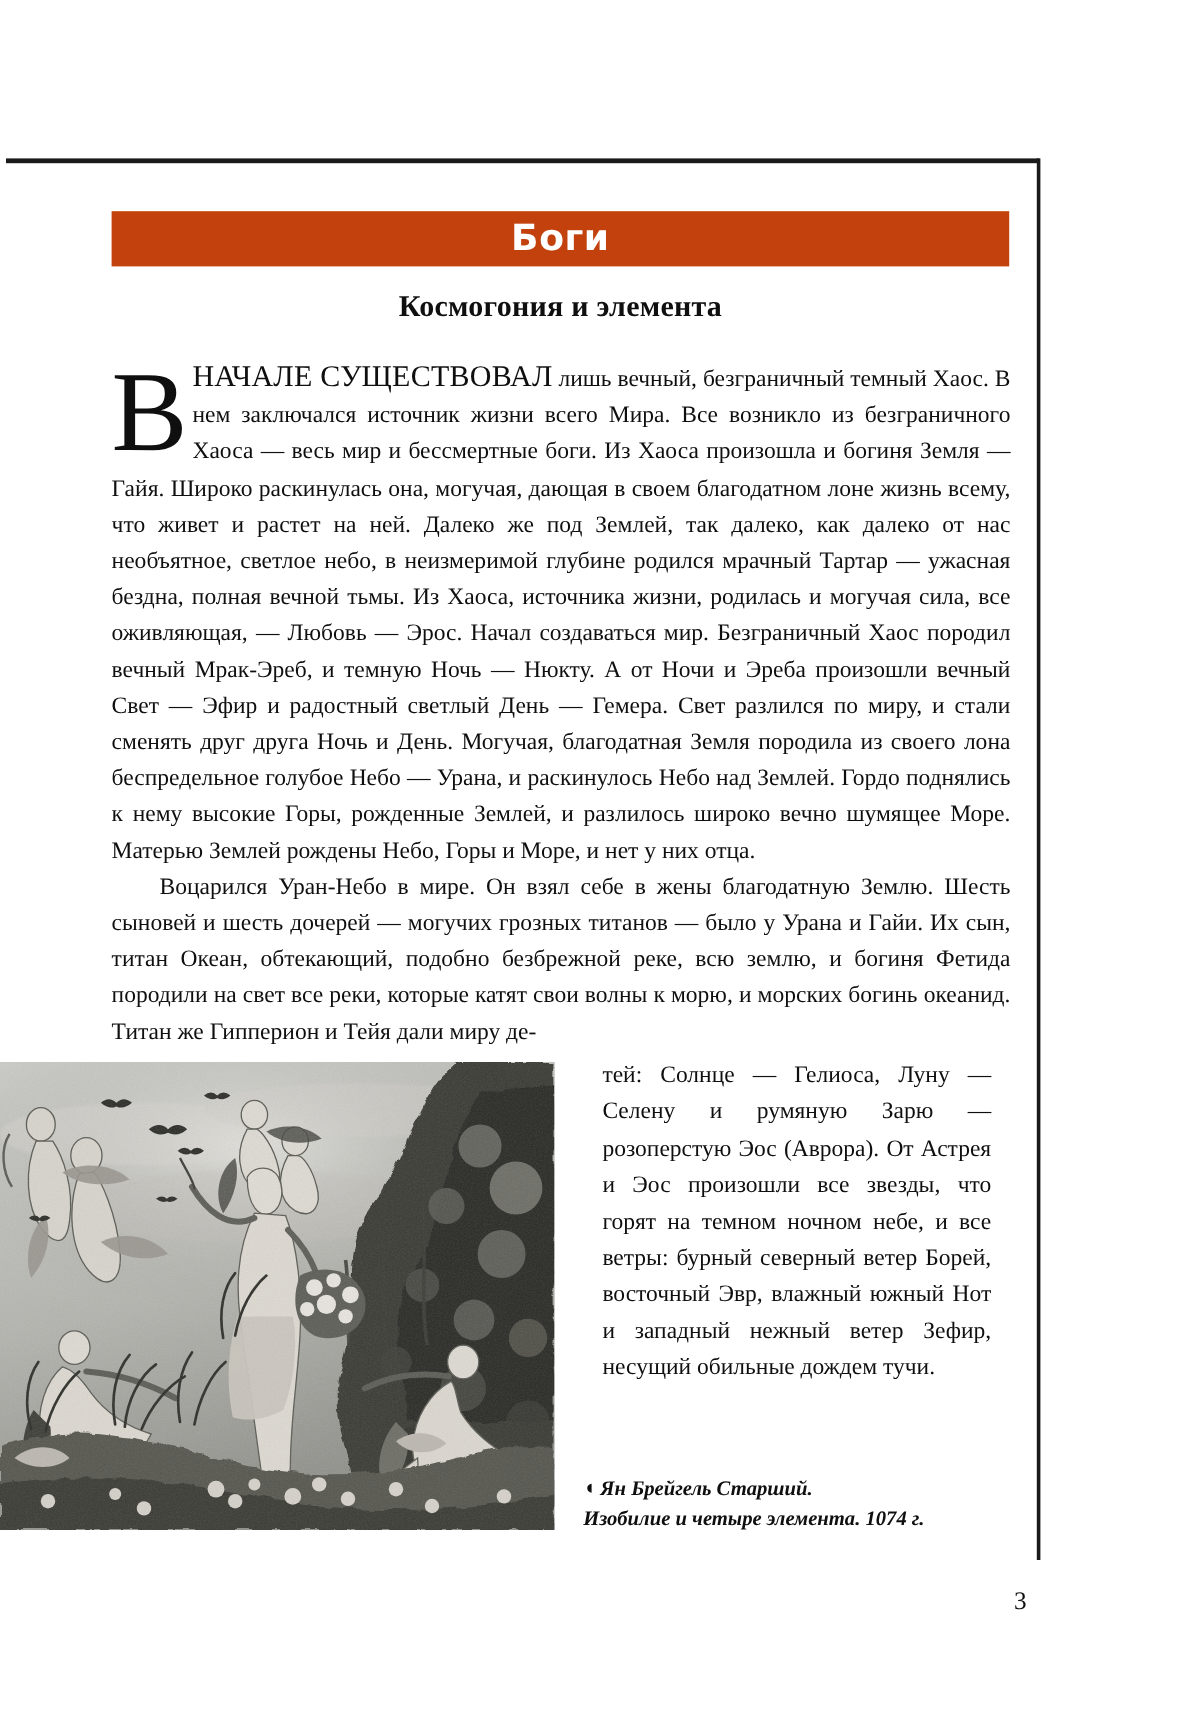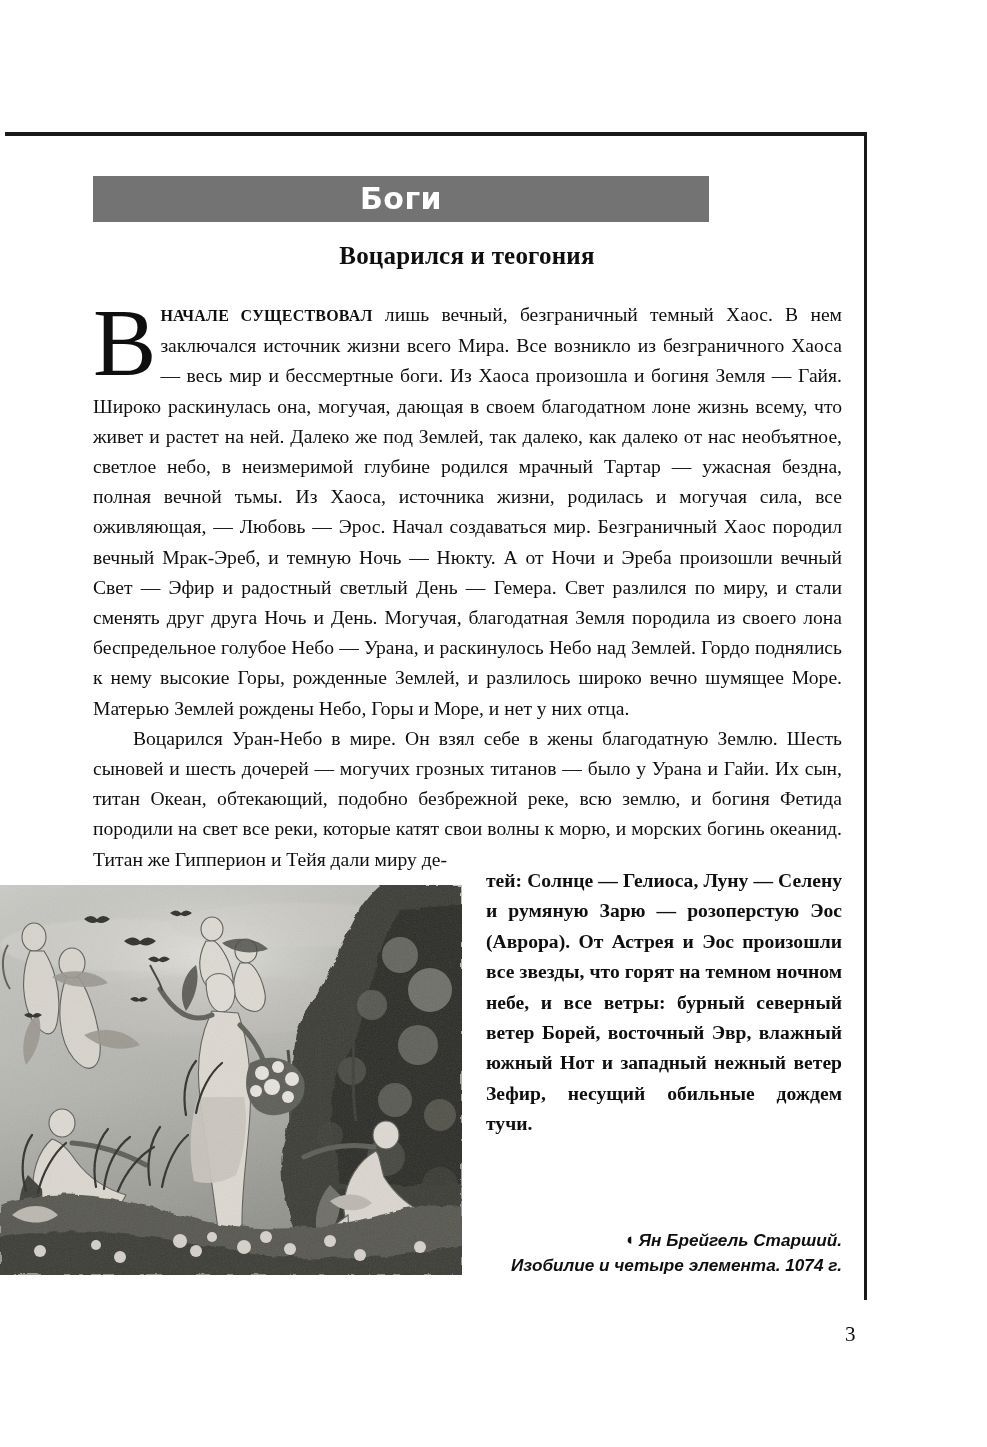--- a/index.html
+++ b/index.html
@@ -37,23 +37,23 @@
     width: 3px;
     height: 1168px;
     background: #1a1a1a;
   }
 
   
   .title-band {
     position: absolute;
     left: 93px;
     top: 176px;
-    width: 616px;
+    width: 748px;
     height: 46px;
-    background: #737373;
+    background: #c2410c;
   }
   .title-band-text {
     position: absolute;
     left: 0;
     right: 0;
     top: 50%;
     transform: translateY(-50%);
     text-align: center;
     color: #ffffff;
     font-family: "DejaVu Sans", sans-serif;
@@ -99,22 +99,22 @@
   .dropcap {
     float: left;
     font-family: "Liberation Serif", serif;
     font-size: 95px;
     line-height: 78px;
     padding: 2px 4px 0 0;
     margin-top: 2px;
     font-weight: 400;
   }
   .smallcaps {
-    font-weight: 700;
-    font-size: 16px;
+    font-weight: 400;
+    font-size: 25px;
     letter-spacing: 0.2px;
   }
   .indent {
     text-indent: 40px;
   }
 
   
   .illustration {
     position: absolute;
     left: 0;
@@ -130,34 +130,33 @@
   .side-col {
     position: absolute;
     left: 486px;
     top: 866px;
     width: 356px;
     font-size: 19.6px;
     line-height: 30.4px;
     text-align: justify;
     text-justify: inter-word;
   }
-  .side-col p { margin: 0; font-weight: bold; }
+  .side-col p { margin: 16px; }
 
   
   .caption {
     position: absolute;
     left: 486px;
     top: 1228px;
     width: 356px;
     font-size: 17.2px;
     line-height: 25px;
     font-style: italic;
     font-weight: 700;
-    font-family: Liberation Sans, sans-serif;
-    text-align: right;
+    font-family: Liberation Serif, serif;
   }
   .caption-marker {
     display: inline-block;
     font-style: normal;
     font-weight: 400;
     font-size: 17px;
     transform: translateY(-1px);
     margin-right: 4px;
   }
 
@@ -175,21 +174,21 @@
 
 <div class="page">
 
   <div class="rule-top"></div>
   <div class="rule-right"></div>
 
   <div class="title-band">
     <div class="title-band-text">Боги</div>
   </div>
 
-  <div class="section-heading">Воцарился и теогония</div>
+  <div class="section-heading">Космогония и элемента</div>
 
   <div class="body-col">
     <p class="dropcap-para">
       <span class="dropcap">В</span><span class="smallcaps">НАЧАЛЕ СУЩЕСТВОВАЛ</span><span> лишь вечный, безграничный темный Хаос. В нем заключался источник жизни всего Мира. Все возникло из безграничного Хаоса — весь мир и бессмертные боги. Из Хаоса произошла и богиня Земля — Гайя. Широко раскинулась она, могучая, дающая в своем благодатном лоне жизнь всему, что живет и растет на ней. Далеко же под Землей, так далеко, как далеко от нас необъятное, светлое небо, в неизмеримой глубине родился мрачный Тартар — ужасная бездна, полная вечной тьмы. Из Хаоса, источника жизни, родилась и могучая сила, все оживляющая, — Любовь — Эрос. Начал создаваться мир. Безграничный Хаос породил вечный Мрак-Эреб, и темную Ночь — Нюкту. А от Ночи и Эреба произошли вечный Свет — Эфир и радостный светлый День — Гемера. Свет разлился по миру, и стали сменять друг друга Ночь и День. Могучая, благодатная Земля породила из своего лона беспредельное голубое Небо — Урана, и раскинулось Небо над Землей. Гордо поднялись к нему высокие Горы, рожденные Землей, и разлилось широко вечно шумящее Море. Матерью Землей рождены Небо, Горы и Море, и нет у них отца.</span>
     </p>
     <p class="indent">Воцарился Уран-Небо в мире. Он взял себе в жены благодатную Землю. Шесть сыновей и шесть дочерей — могучих грозных титанов — было у Урана и Гайи. Их сын, титан Океан, обтекающий, подобно безбрежной реке, всю землю, и богиня Фетида породили на свет все реки, которые катят свои волны к морю, и морских богинь океанид. Титан же Гипперион и Тейя дали миру де-</p>
   </div>
 
   <div class="illustration">
     <svg width="462" height="390" viewBox="0 0 462 390" xmlns="http://www.w3.org/2000/svg">

